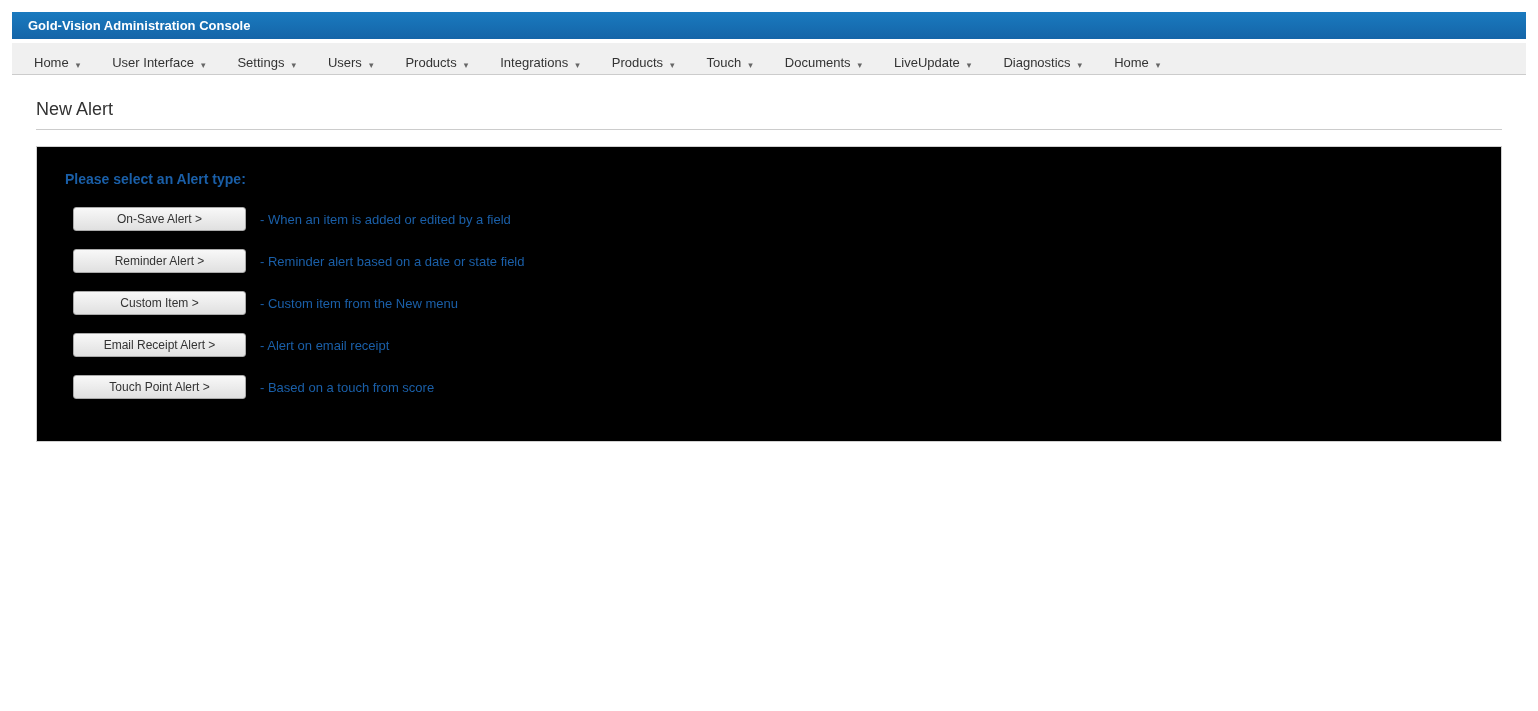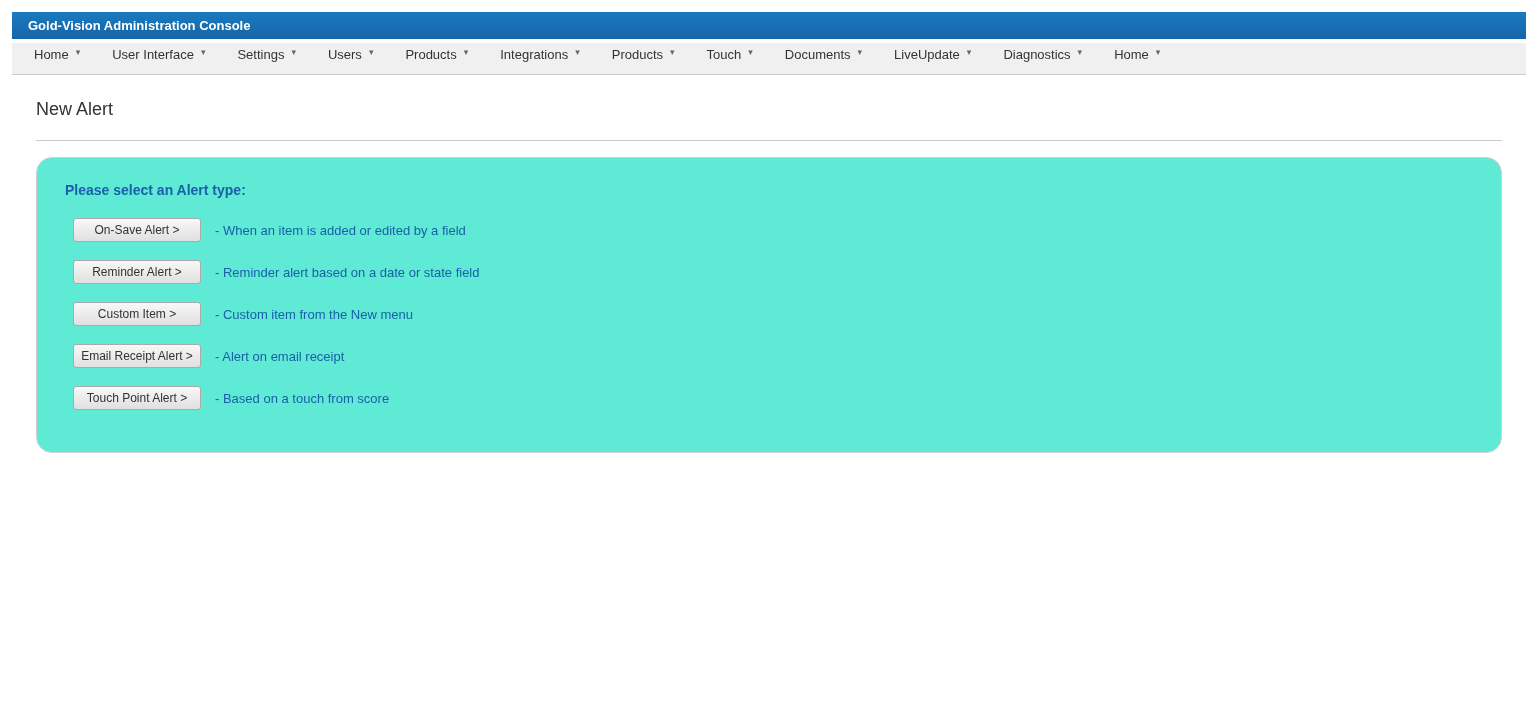--- a/index.html
+++ b/index.html
@@ -18,21 +18,21 @@
     #nav-bar {
       background: #f0f0f0;
       border-bottom: 1px solid #ccc;
       display: flex;
       align-items: center;
       padding: 0 6px;
       height: 32px;
     }
     .nav-item {
       display: flex;
-      align-items: flex-start;
+      align-items: flex-end;
       padding: 0 8px;
       height: 100%;
       font-size: 13px;
       color: #333;
       cursor: pointer;
       white-space: nowrap;
       text-decoration: none;
     }
     .nav-item .nav-arrow {
       font-size: 9px;
@@ -43,46 +43,46 @@
     
     #page-content {
       padding: 16px 20px;
     }
     #page-title {
       font-size: 18px;
       font-weight: normal;
       color: #333;
       margin-bottom: 16px;
       border-bottom: 1px solid #ccc;
-      padding-bottom: 20px;
+      padding-bottom: 9px;
     }
 
     
     #alert-panel {
-      background: #5eead4;
+      background: #000000;
       border: 1px solid #d0d0d0;
-      border-radius: 16px;
+      border-radius: 0;
       padding: 20px 24px 28px 24px;
       max-width: 1480px;
     }
     #panel-prompt {
       font-size: 14px;
       font-weight: bold;
       color: #1a5fa8;
       margin-bottom: 16px;
     }
 
     
     .alert-row {
       display: flex;
       align-items: center;
       margin-bottom: 10px;
     }
     .alert-btn {
-      width: 128px;
+      width: 173px;
       padding: 4px 0;
       background: linear-gradient(to bottom, #f8f8f8, #e0e0e0);
       border: 1px solid #aaa;
       border-radius: 3px;
       font-size: 12px;
       color: #333;
       cursor: pointer;
       flex-shrink: 0;
     }
     .alert-desc {

